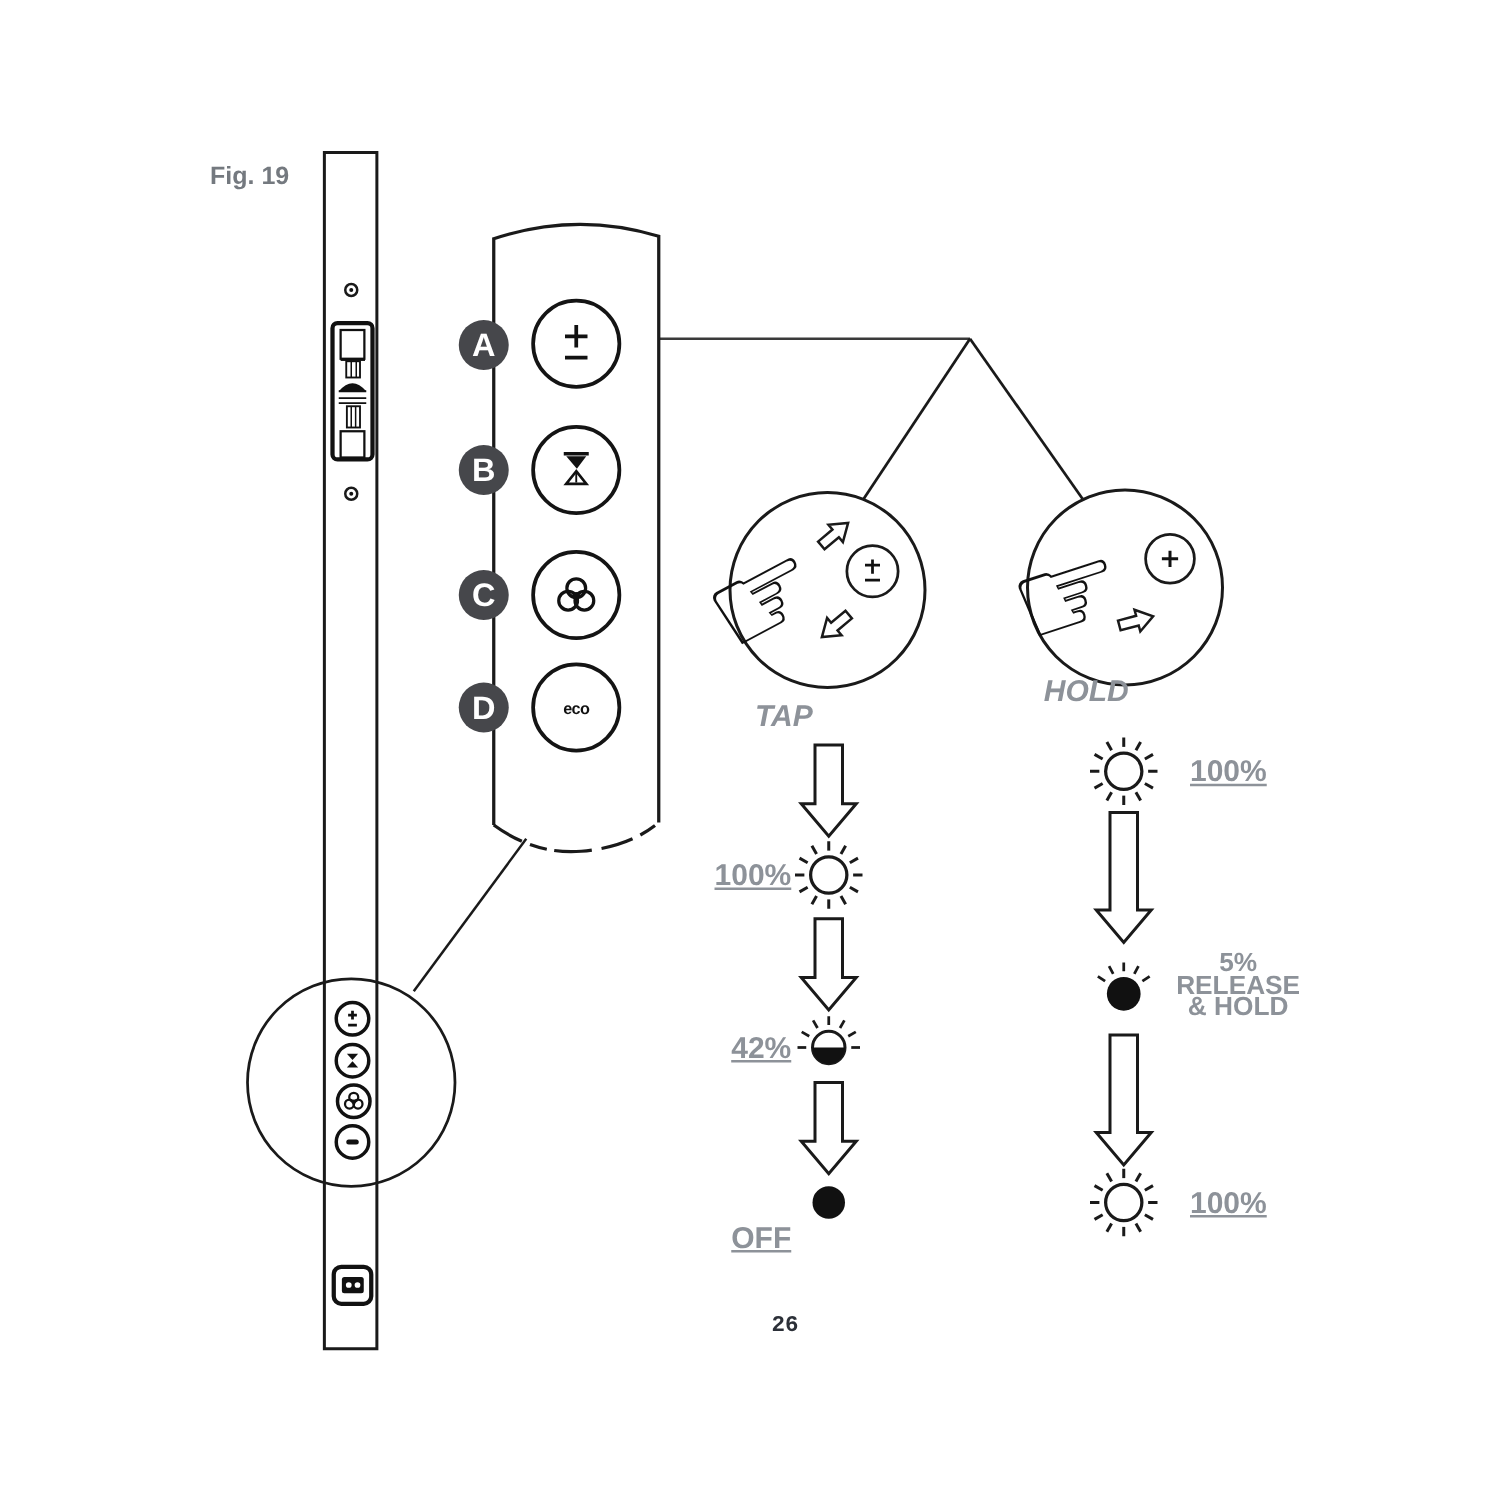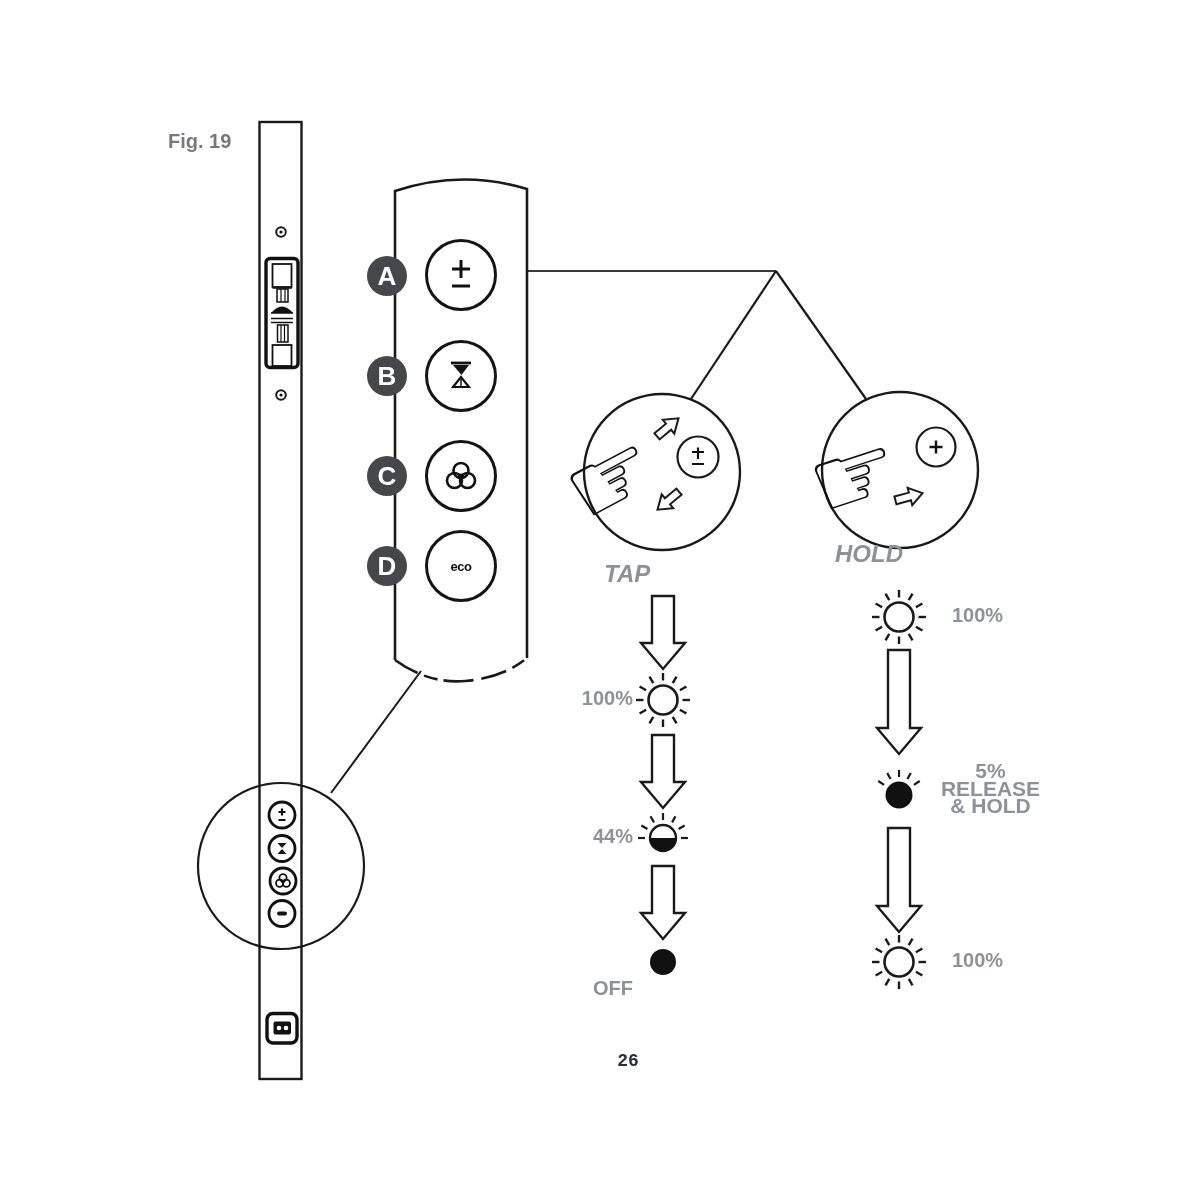--- a/index.html
+++ b/index.html
@@ -4,21 +4,21 @@
 <style>
   html,body{margin:0;padding:0;background:#fff;}
   .canvas{position:relative;width:1200px;height:1200px;background:#fff;overflow:hidden;
           font-family:"Liberation Sans",sans-serif;}
   .overlay{position:absolute;left:0;top:0;}
   .lbl{position:absolute;color:#8d9299;font-weight:600;}
   .fig-label{left:168px;top:130px;font-size:20px;color:#74797f;}
   .flow-title{font-size:24px;font-style:italic;}
   .tap-title{left:604px;top:560px;width:130px;}
   .hold-title{left:835px;top:540px;width:130px;}
-  .pct{font-size:20px;}
+  .pct{font-size:24px;text-decoration:underline;}
   .right{text-align:right;width:88px;left:545px;}
   .tap-100{top:687px;} .tap-50{top:825px;} .tap-off{top:977px;}
   .hold-100-top{left:952px;top:604px;width:100px;}
   .hold-100-bot{left:952px;top:949px;width:100px;}
   .hold-mid{left:933px;top:762px;width:115px;text-align:center;font-size:21px;line-height:17.5px;}
   .page-num{left:588px;top:1051px;width:80px;text-align:center;
             font-family:Liberation Mono, monospace;font-size:18px;color:#2c3038;}
   .badge{position:absolute;width:40px;height:40px;border-radius:50%;background:#46474b;
          color:#fff;font-weight:bold;font-size:26px;display:flex;align-items:center;
          justify-content:center;z-index:4;}
@@ -211,21 +211,21 @@
     </svg>
   </div>
   <div class="btn btn-d">
     <span class="eco-txt">eco</span>
   </div>
 
   <div class="lbl flow-title tap-title">TAP</div>
   <div class="lbl flow-title hold-title">HOLD</div>
 
   <div class="lbl pct right tap-100">100%</div>
-  <div class="lbl pct right tap-50">44%</div>
+  <div class="lbl pct right tap-50">42%</div>
   <div class="lbl pct right tap-off">OFF</div>
 
   <div class="lbl pct hold-100-top">100%</div>
   <div class="lbl hold-mid">
     <div>5%</div>
     <div>RELEASE</div>
     <div>&amp; HOLD</div>
   </div>
   <div class="lbl pct hold-100-bot">100%</div>
 

